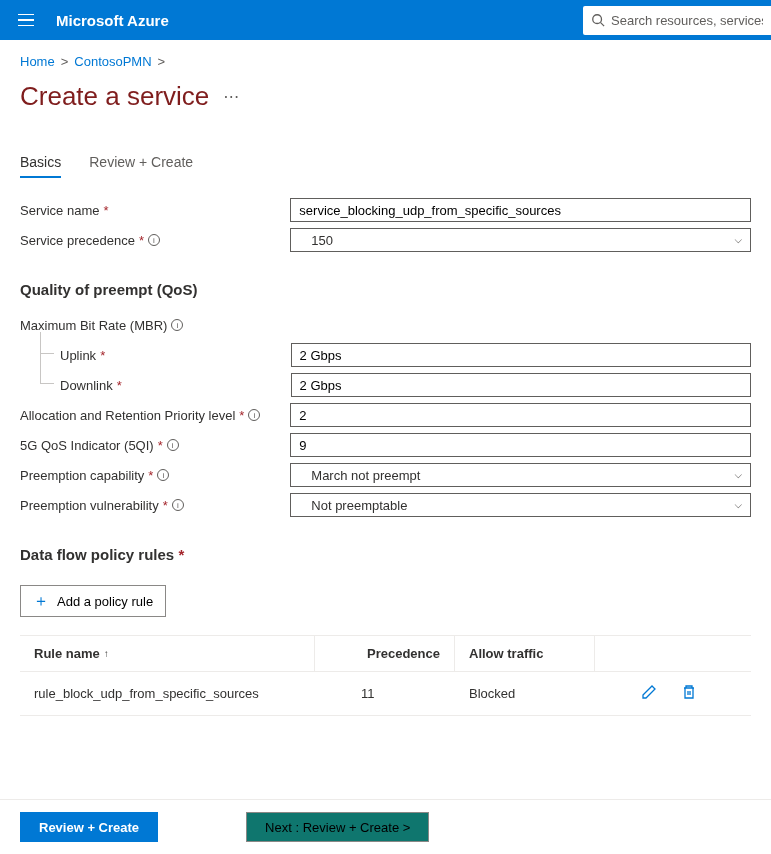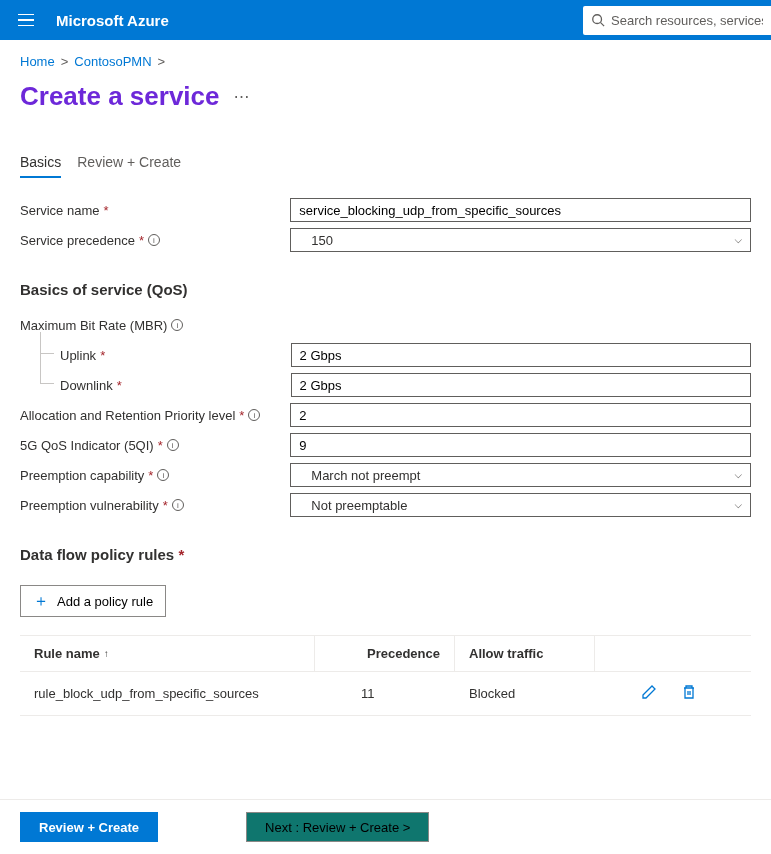--- a/index.html
+++ b/index.html
@@ -14,25 +14,25 @@
   .searchbox svg { width: 14px; height: 14px; fill: none; stroke: #605e5c; stroke-width: 1.5; margin-right: 6px; flex-shrink:0; }
   .searchbox input { border: none; outline: none; font-size: 13px; color: #605e5c; width: 100%; }
   .searchbox input::placeholder { color: #605e5c; }
 
   
   .page { padding: 14px 20px 0 20px; }
   .breadcrumb { font-size: 13px; color: #0078d4; display: flex; gap: 6px; align-items: center; }
   .breadcrumb a { color: #0078d4; text-decoration: none; cursor: pointer; }
   .breadcrumb .chev { color: #605e5c; }
   .title-row { display: flex; align-items: center; margin-top: 12px; gap: 14px; }
-  .page-title { font-size: 26px; font-weight: 700; color: #6d28d9; }
+  .page-title { font-size: 26px; font-weight: 400; color: #7f1d1d; }
   .ellipsis { font-size: 16px; color: #605e5c; cursor: pointer; letter-spacing: 1px; }
 
   
-  .tabs { display: flex; gap: 16px; margin-top: 42px; border-bottom: 1px solid #fff; }
+  .tabs { display: flex; gap: 28px; margin-top: 42px; border-bottom: 1px solid #fff; }
   .tab { padding-bottom: 6px; cursor: pointer; font-size: 14px; color: #605e5c; }
   .tab.active { color: #323130; font-weight: 400; border-bottom: 2px solid #0078d4; }
 
   
   .form { margin-top: 18px; }
   .row { display: flex; align-items: center; min-height: 26px; margin-bottom: 4px; }
   .row-label { width: 273px; font-size: 13px; display:flex; align-items:center; gap:4px; }
   .req { color: #a4262c; }
   .info-icon { width: 12px; height: 12px; border: 1px solid #605e5c; border-radius: 50%; display:inline-flex; align-items:center; justify-content:center; font-size:8px; color:#605e5c; cursor: default;}
   .input, .select { border: 1px solid #605e5c; height: 24px; font-size: 13px; padding: 0 8px; width: 465px; background:#fff; }
@@ -126,21 +126,21 @@
           <span>Service precedence</span>
           <span class="req">*</span> 
           <span class="info-icon">i</span>
         </div>
       <div class="select">
           <span>150</span>
           <span class="chevdown">⌵</span>
         </div>
     </div>
 
-    <div class="section-head">Basics of service (QoS)</div>
+    <div class="section-head">Quality of preempt (QoS)</div>
 
     <div class="row">
       <div class="row-label">
           <span>Maximum Bit Rate (MBR)</span> 
           <span class="info-icon">i</span>
         </div>
     </div>
     <div class="row indent-group">
       <div class="row-label indent-label">
           <span class="tree-line tree1"></span>

